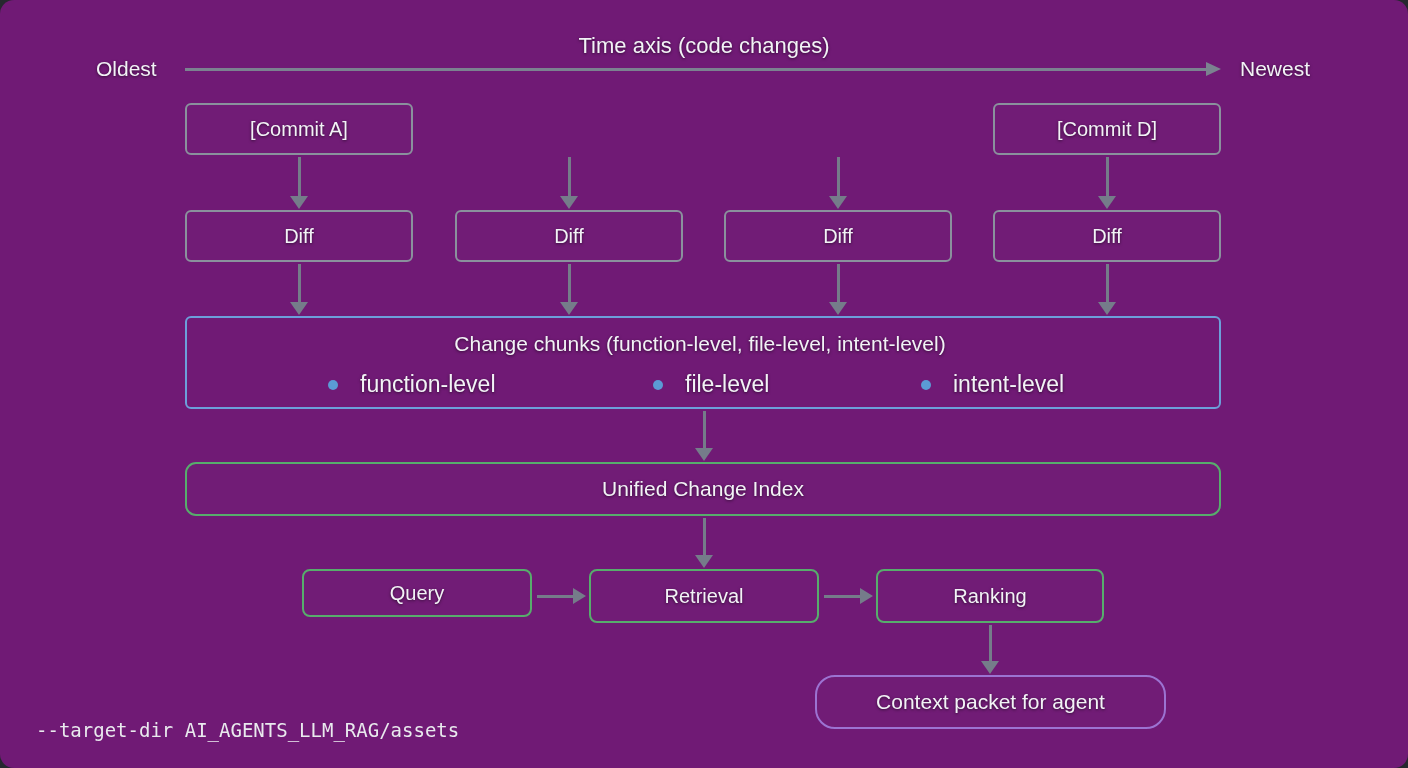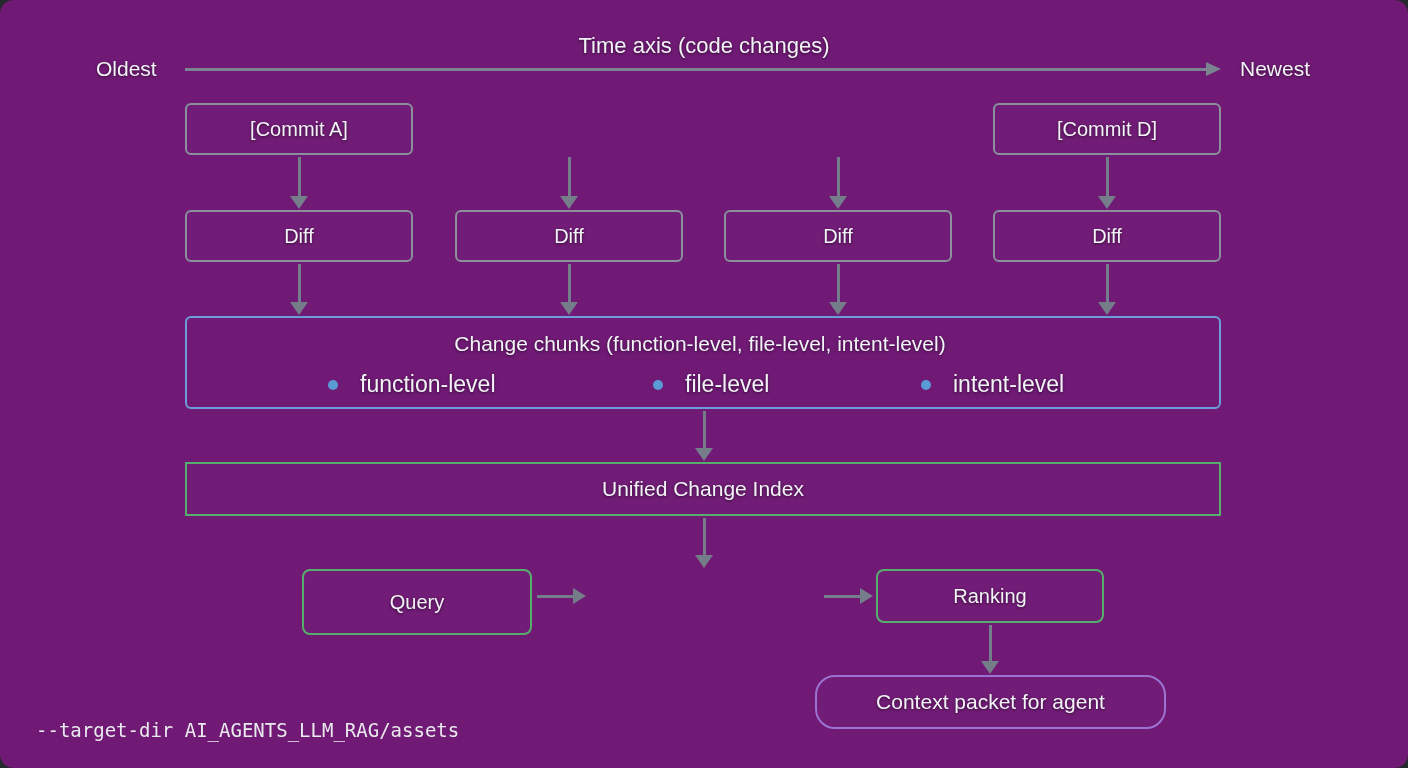--- a/index.html
+++ b/index.html
@@ -91,22 +91,22 @@
   .dot {
     width: 10px; height: 10px;
     border-radius: 50%;
     background: #5b9bd5;
     margin-right: 12px;
     flex: 0 0 auto;
   }
 
   
   .green { border-color: #57ad6c; }
-  #index-box { left: 185px; top: 462px; width: 1036px; height: 54px; border-radius: 0; }
-  #query-box     { left: 302px; top: 569px; width: 230px; height: 66px; border-radius: 8px; }
+  #index-box { left: 185px; top: 462px; width: 1036px; height: 54px; border-radius: 11px; }
+  #query-box     { left: 302px; top: 569px; width: 230px; height: 48px; border-radius: 8px; }
   #retrieval-box { left: 589px; top: 569px; width: 230px; height: 54px; border-radius: 8px; }
   #ranking-box   { left: 876px; top: 569px; width: 228px; height: 54px; border-radius: 8px; }
 
   
   #context-box {
     left: 815px; top: 675px; width: 351px; height: 54px;
     border-color: #9c73d2; border-radius: 20px;
     font-size: 21px;
   }
 
@@ -217,20 +217,23 @@
   <div class="box green" id="index-box">
     <span class="txt" style="font-size:21px;">Unified Change Index</span>
   </div>
 
   <div class="vline" style="left:702.5px; top:518px; height:37px;"></div>
   <div class="vhead" style="left:695px; top:555px;"></div>
 
   <div class="box green" id="query-box">
       <span class="txt">Query</span>
     </div>
+  <div class="box green" id="retrieval-box">
+      <span class="txt">Retrieval</span>
+    </div>
   <div class="box green" id="ranking-box">
       <span class="txt">Ranking</span>
     </div>
 
   <div class="hline" style="left:537px; top:594.5px; width:36px;"></div>
   <div class="rhead" style="left:573px; top:588px;"></div>
   <div class="hline" style="left:824px; top:594.5px; width:36px;"></div>
   <div class="rhead" style="left:860px; top:588px;"></div>
 
   <div class="vline" style="left:988.5px; top:625px; height:36px;"></div>

